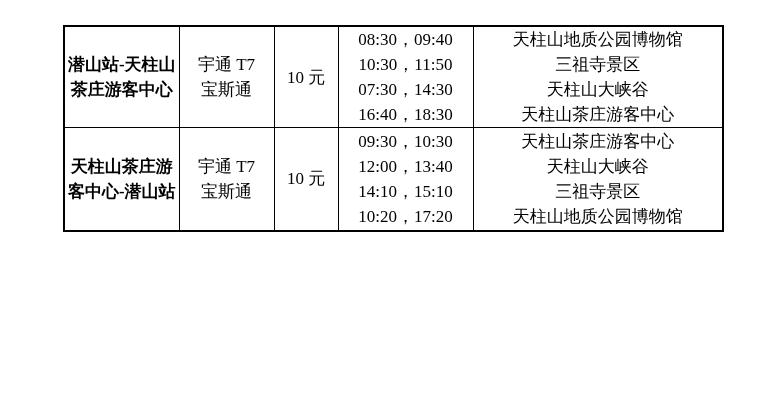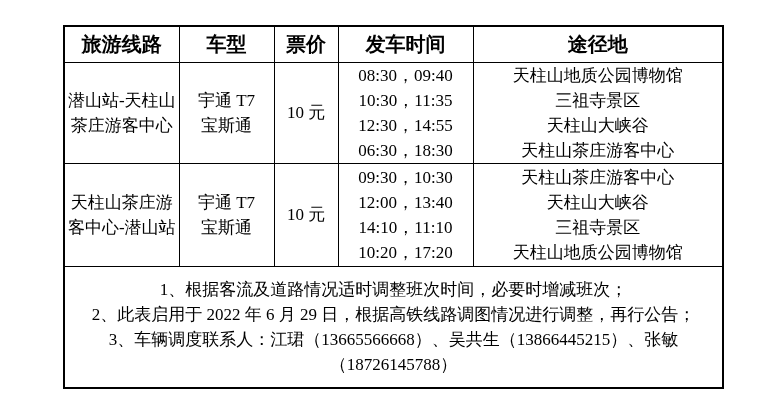--- a/index.html
+++ b/index.html
@@ -27,21 +27,21 @@
     overflow: hidden;
   }
   tr.header-row { height: 36px; }
   tr.header-row th {
     font-size: 20px;
     font-weight: bold;
     line-height: 20px;
   }
   tr.data-row-1 { height: 99px; }
   tr.data-row-2 { height: 103px; }
-  td.route-cell { padding: 0 8px; line-height: 24px; }
+  td.route-cell { padding: 0 8px; line-height: 24px; font-weight: bold; }
   td.notes-cell {
     text-align: left;
     vertical-align: top;
     padding: 5px 12px 4px 12px;
     line-height: 29px;
     font-size: 17px;
   }
   .cell-line { display: block; }
 </style>
 </head>
@@ -51,72 +51,58 @@
   <table class="schedule">
     <colgroup>
       <col style="width:115px">
       <col style="width:95px">
       <col style="width:64px">
       <col style="width:135px">
       <col style="width:250px">
     </colgroup>
 
     <tbody>
-        <tr class="header-row">
-      <th>旅游线路</th>
-      <th>车型</th>
-      <th>票价</th>
-      <th>发车时间</th>
-      <th>途径地</th>
-    </tr>
 
     <tr class="data-row-1">
       <td class="route-cell">潜山站-天柱山茶庄游客中心</td>
       <td>
         <span class="cell-line">宇通 T7</span>
         <span class="cell-line">宝斯通</span>
       </td>
       <td>10 元</td>
       <td>
         <span class="cell-line">08:30，09:40</span>
-        <span class="cell-line">10:30，11:35</span>
-        <span class="cell-line">12:30，14:55</span>
-        <span class="cell-line">06:30，18:30</span>
+        <span class="cell-line">10:30，11:50</span>
+        <span class="cell-line">07:30，14:30</span>
+        <span class="cell-line">16:40，18:30</span>
       </td>
       <td>
         <span class="cell-line">天柱山地质公园博物馆</span>
         <span class="cell-line">三祖寺景区</span>
         <span class="cell-line">天柱山大峡谷</span>
         <span class="cell-line">天柱山茶庄游客中心</span>
       </td>
     </tr>
 
     <tr class="data-row-2">
       <td class="route-cell">天柱山茶庄游客中心-潜山站</td>
       <td>
         <span class="cell-line">宇通 T7</span>
         <span class="cell-line">宝斯通</span>
       </td>
       <td>10 元</td>
       <td>
         <span class="cell-line">09:30，10:30</span>
         <span class="cell-line">12:00，13:40</span>
-        <span class="cell-line">14:10，11:10</span>
+        <span class="cell-line">14:10，15:10</span>
         <span class="cell-line">10:20，17:20</span>
       </td>
       <td>
         <span class="cell-line">天柱山茶庄游客中心</span>
         <span class="cell-line">天柱山大峡谷</span>
         <span class="cell-line">三祖寺景区</span>
         <span class="cell-line">天柱山地质公园博物馆</span>
       </td>
     </tr>
 
-    <tr style="height:122px">
-      <td class="notes-cell" colspan="5">
-        <span class="cell-line">1、根据客流及道路情况适时调整班次时间，必要时增减班次；</span>
-        <span class="cell-line">2、此表启用于 2022 年 6 月 29 日，根据高铁线路调图情况进行调整，再行公告；</span>
-        <span class="cell-line">3、车辆调度联系人：江珺（13665566668）、吴共生（13866445215）、张敏（18726145788）</span>
-      </td>
-    </tr>
   </tbody>
     </table>
 </div>
 
 </body></html>

